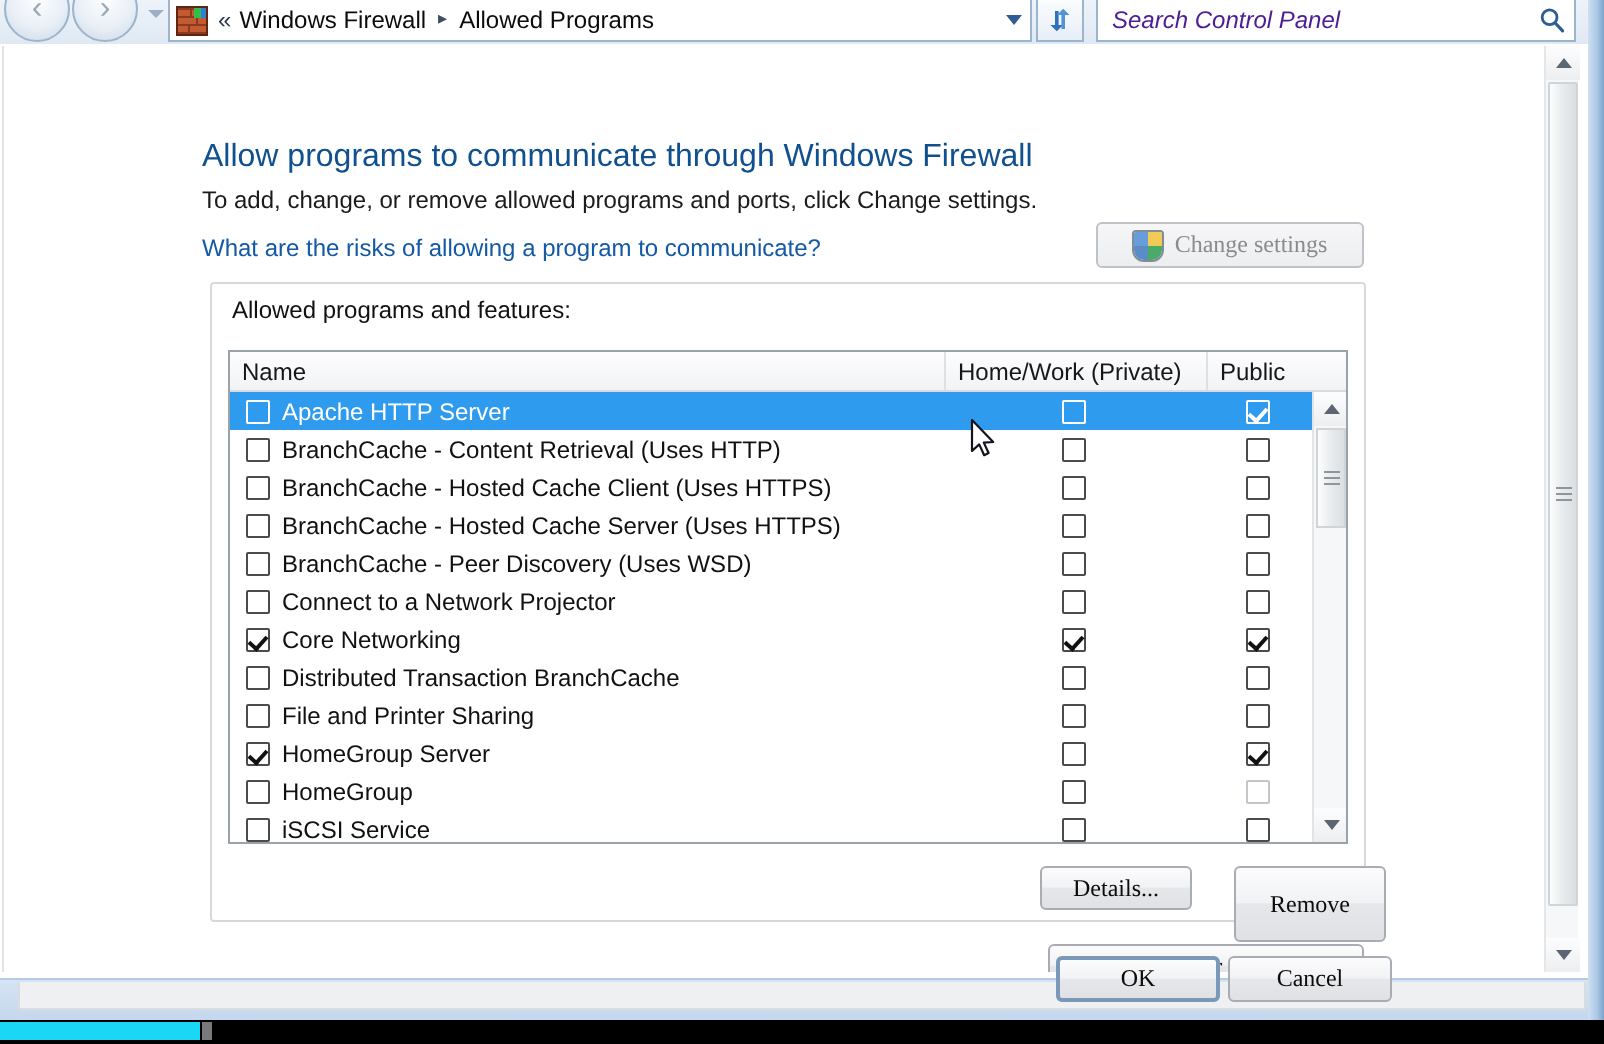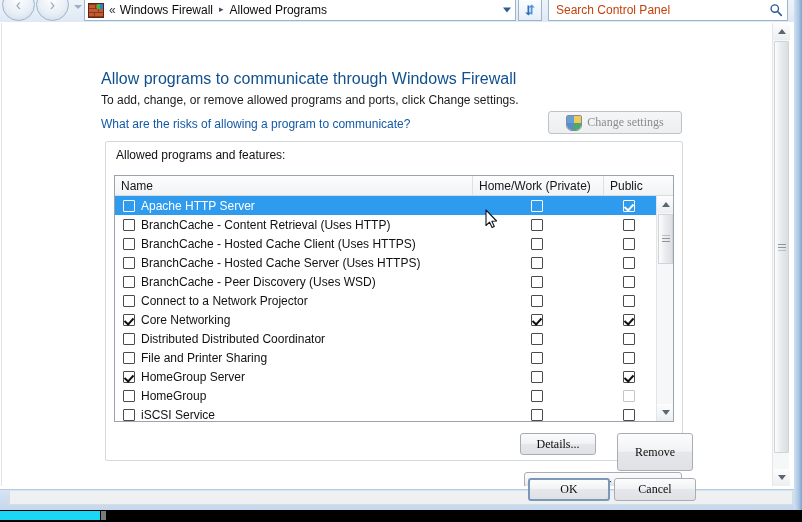--- a/index.html
+++ b/index.html
@@ -147,21 +147,21 @@
     width: 240px; height: 21px;
     background: #ffffff;
     border: 1px solid #9cb4cc;
     border-top: none;
     box-sizing: border-box;
     display: flex; align-items: center;
     padding: 0 4px 0 7px;
   }
   .search-ph {
     flex: 1;
-    font-size: 12px; color: #c2410c;
+    font-size: 12px; font-style: italic; color: #4c1d95;
     white-space: nowrap; overflow: hidden;
   }
 
   
   .content-area {
     position: absolute; left: 1px; top: 23px;
     width: 770px; height: 463px;
     background: #ffffff;
     border-left: 1px solid #dfe4e9;
     box-sizing: border-box;
@@ -547,21 +547,21 @@
               <div class="row-cell priv">
                 <span class="cbox checked"></span>
               </div>
               <div class="row-cell pub">
                 <span class="cbox checked"></span>
               </div>
             </div>
             <div class="lv-row">
               <div class="row-name">
                 <span class="cbox"></span>
-                <span>Distributed Distributed Coordinator</span>
+                <span>Distributed Transaction BranchCache</span>
               </div>
               <div class="row-cell priv">
                 <span class="cbox"></span>
               </div>
               <div class="row-cell pub">
                 <span class="cbox"></span>
               </div>
             </div>
             <div class="lv-row">
               <div class="row-name">

